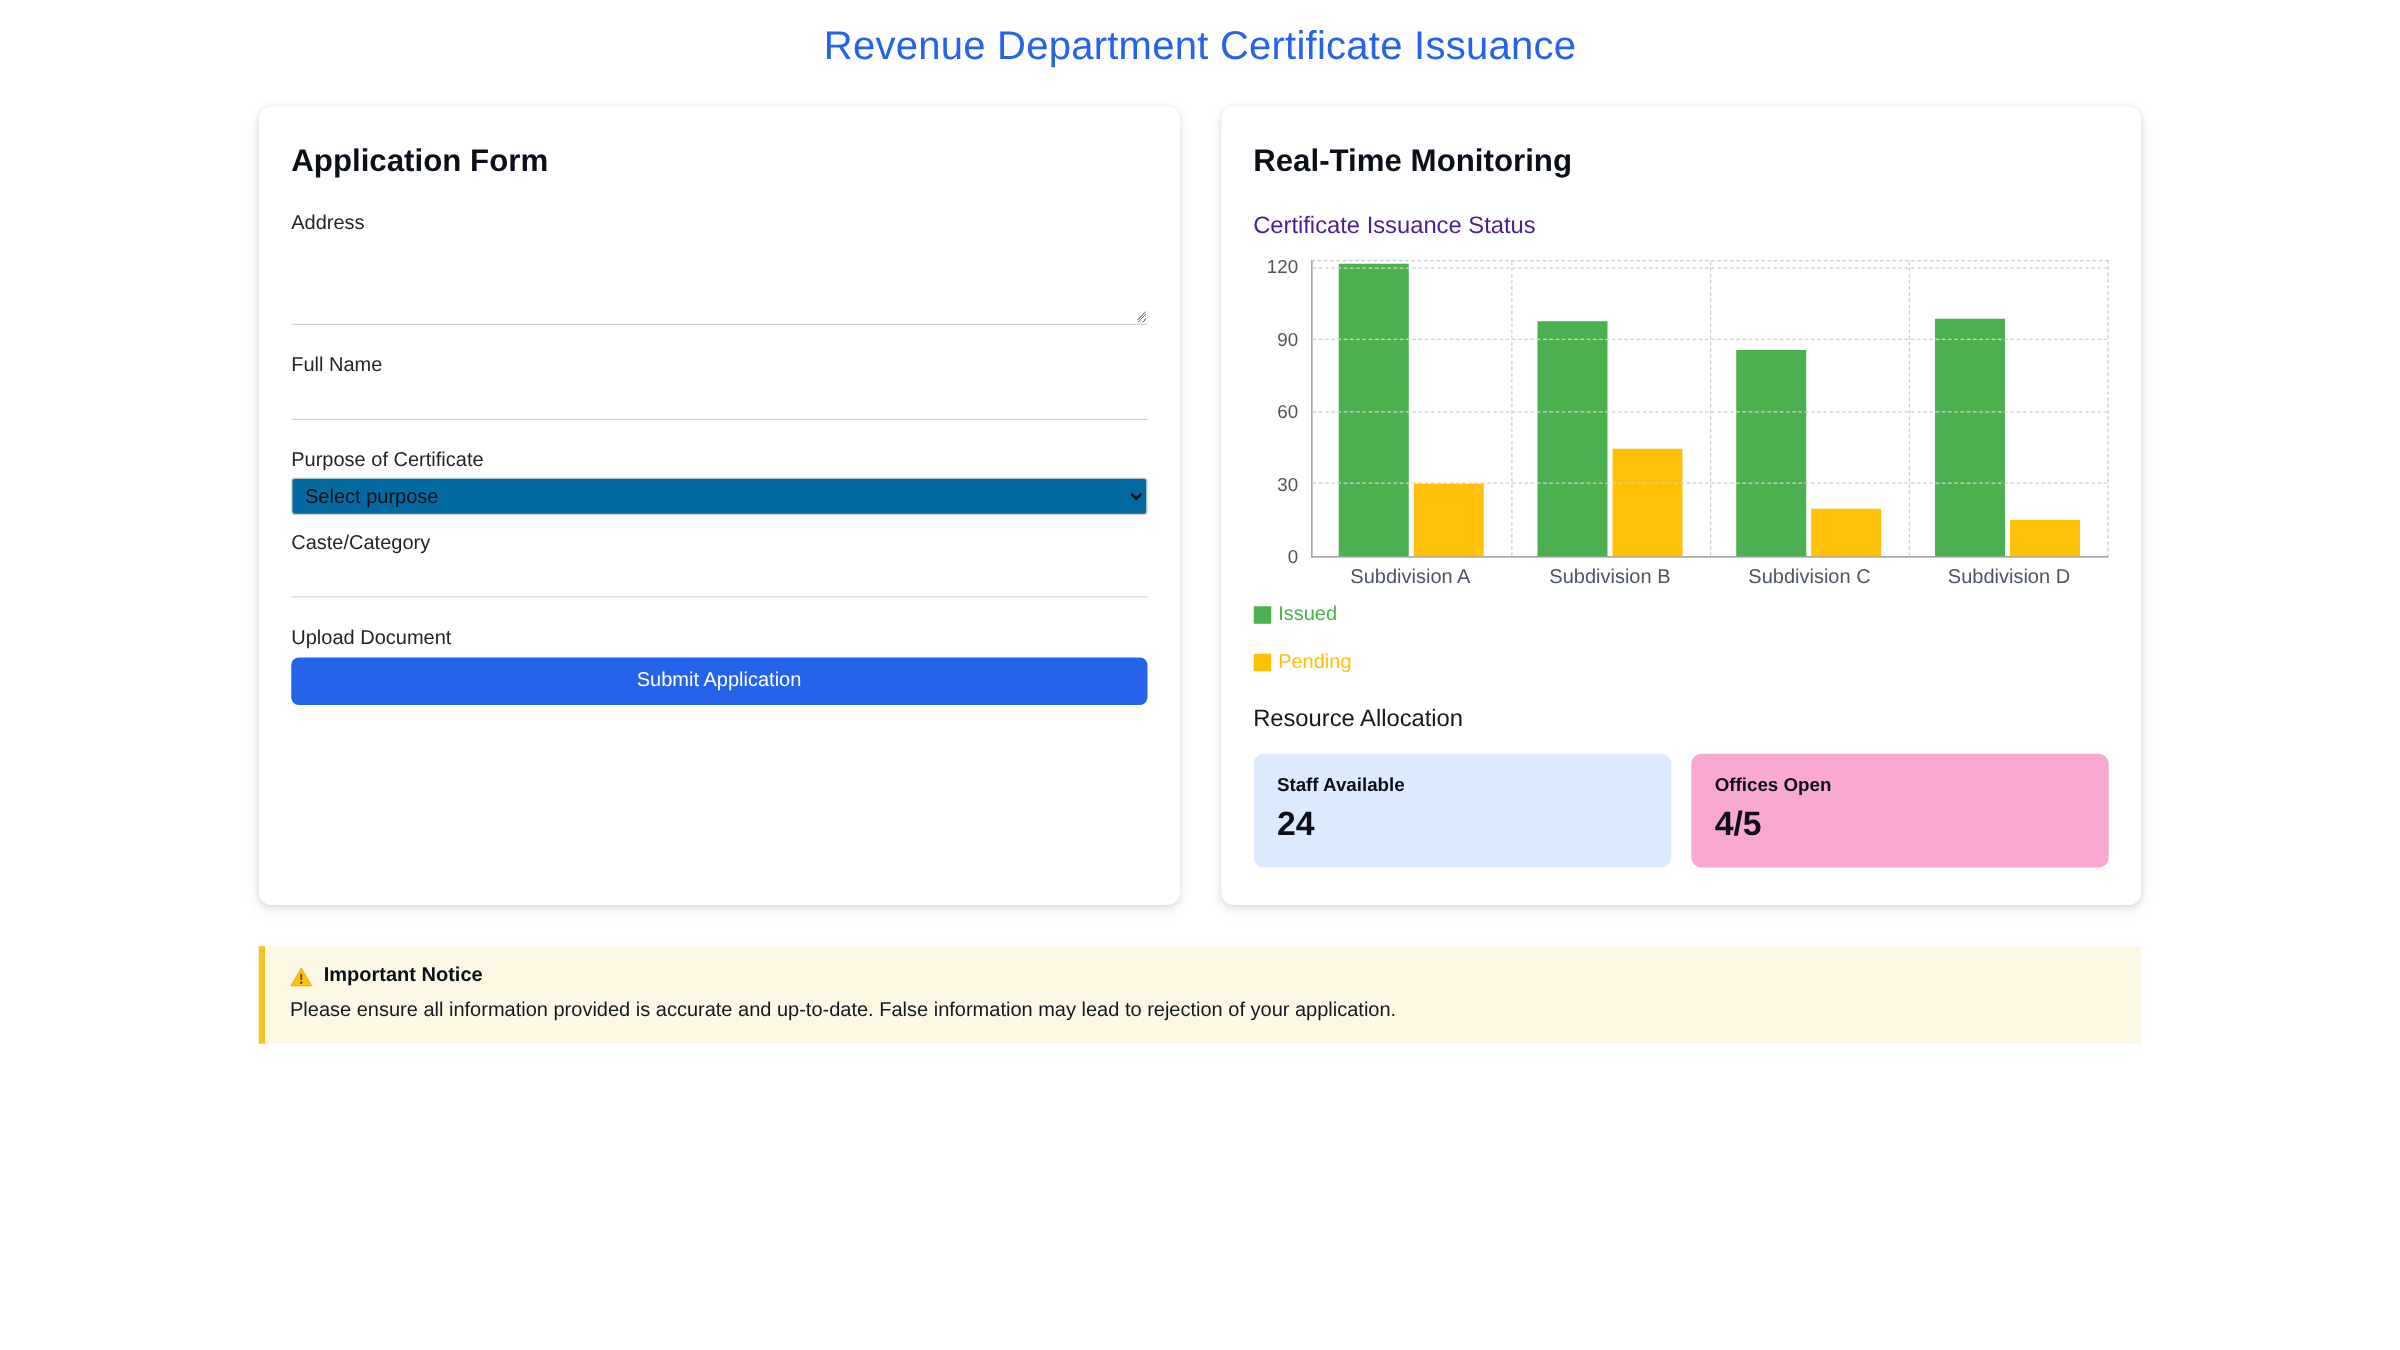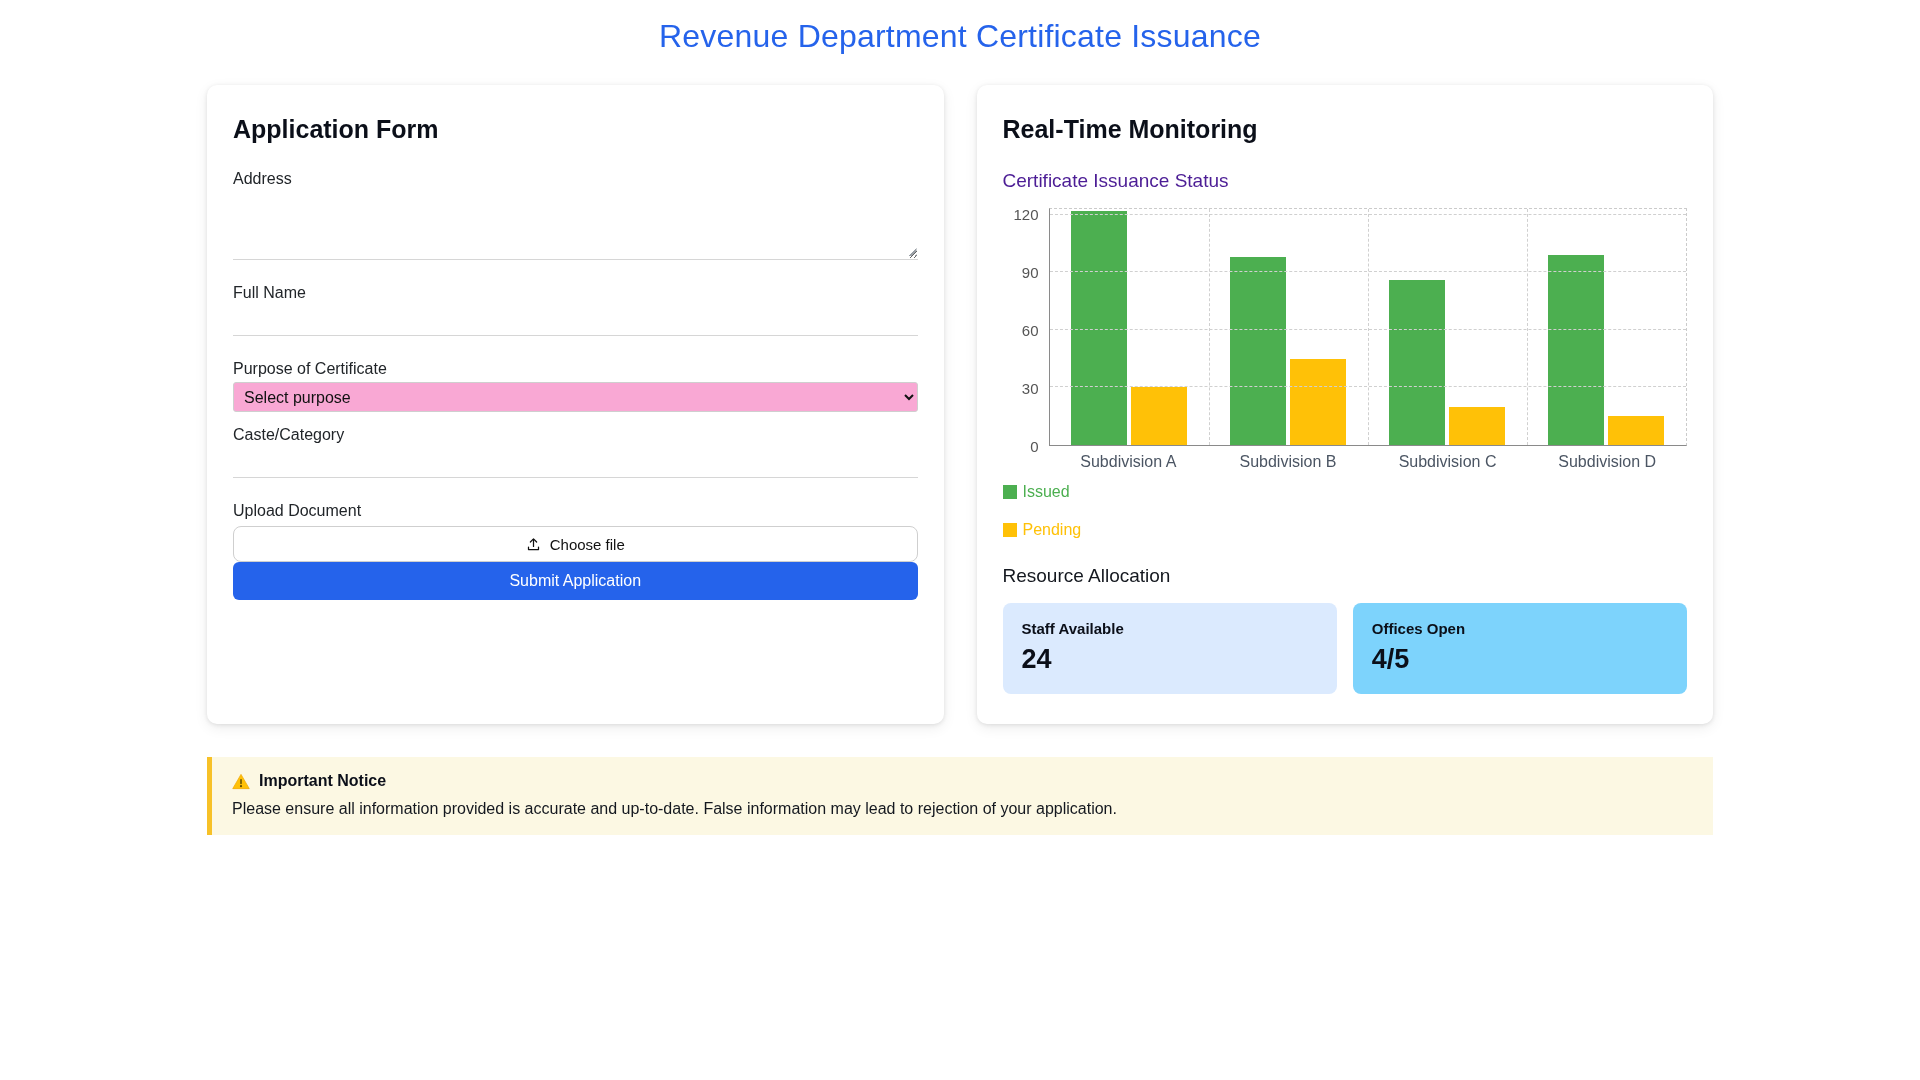--- a/index.html
+++ b/index.html
@@ -48,21 +48,21 @@
     padding: 4px 2px;
   }
   .resize-corner {
     position: absolute; right: 1px; bottom: 4px; width: 10px; height: 10px;
     pointer-events: none;
     background: repeating-linear-gradient(135deg, #9aa0a6 0 1.5px, transparent 1.5px 4.2px);
     clip-path: polygon(100% 0, 100% 100%, 0 100%);
   }
   .purpose-select {
     width: 100%; height: 30px; font-size: 16px; font-family: inherit;
-    background: #f9a8d4; border: 1px solid #cfcfcf; border-radius: 3px;
+    background: #0369a1; border: 1px solid #cfcfcf; border-radius: 3px;
     padding: 2px 6px; color: #111;
   }
   .upload-box {
     display: flex; align-items: center; justify-content: center; gap: 9px;
     border: 1px solid #cfcfcf; border-radius: 8px; height: 36px;
     font-size: 15px; color: #111; cursor: pointer; background: #fff;
   }
   .submit-btn {
     display: block; width: 100%; height: 38px;
     background: #2563eb; color: #fff; border: none; border-radius: 6px;
@@ -90,21 +90,21 @@
   .x-labels { display: flex; margin-left: 46px; margin-top: 7px; }
   .x-label { flex: 1; text-align: center; font-size: 16px; color: #4b5563; }
   .legend { display: flex; justify-content: center; gap: 20px; margin-top: 12px; flex-direction: column; }
   .legend-item { display: flex; align-items: center; gap: 6px; font-size: 16px; cursor: pointer; }
   .swatch { width: 14px; height: 14px; display: inline-block; }
 
   .resource-head { font-size: 19px; font-weight: 400; color: #14181f; margin: 26px 0 16px; }
   .stats { display: grid; grid-template-columns: 1fr 1fr; gap: 16px; }
   .stat { border-radius: 8px; padding: 17px 19px 19px; }
   .stat-blue { background: #dbeafe; }
-  .stat-green { background: #7dd3fc; }
+  .stat-green { background: #f9a8d4; }
   .s-label { font-size: 15px; font-weight: 700; color: #0b0f19; }
   .s-value { font-size: 27px; font-weight: 700; margin-top: 7px; color: #0b0f19; }
 
   
   .notice {
     margin: 33px 0 40px;
     background: #fcf8e3;
     border-left: 5px solid #f7c128;
     padding: 15px 20px 17px;
   }
@@ -144,30 +144,20 @@
         </select>
       </div>
 
       <div class="field">
         <label class="field-label">Caste/Category</label>
         <input class="underline-input" type="text" value="" style="">
       </div>
 
       <div class="field" style="margin-bottom:0;">
         <label class="field-label">Upload Document</label>
-        <div class="upload-box">
-          <span class="warn-icon">
-            <svg width="15" height="15" viewBox="0 0 24 24" fill="none" stroke="#111" stroke-width="2" stroke-linecap="round" stroke-linejoin="round">
-              <path d="M12 15 V4"></path>
-                <path d="M7 8 L12 3 L17 8"></path>
-                <path d="M4 16 V20 H20 V16"></path>
-            </svg>
-          </span>
-          <span>Choose file</span>
-        </div>
       </div>
 
       <button class="submit-btn">Submit Application</button>
     </div>
 
     <div class="card">
       <div class="card-heading">Real-Time Monitoring</div>
 
       <div class="subhead">Certificate Issuance Status</div>
 

